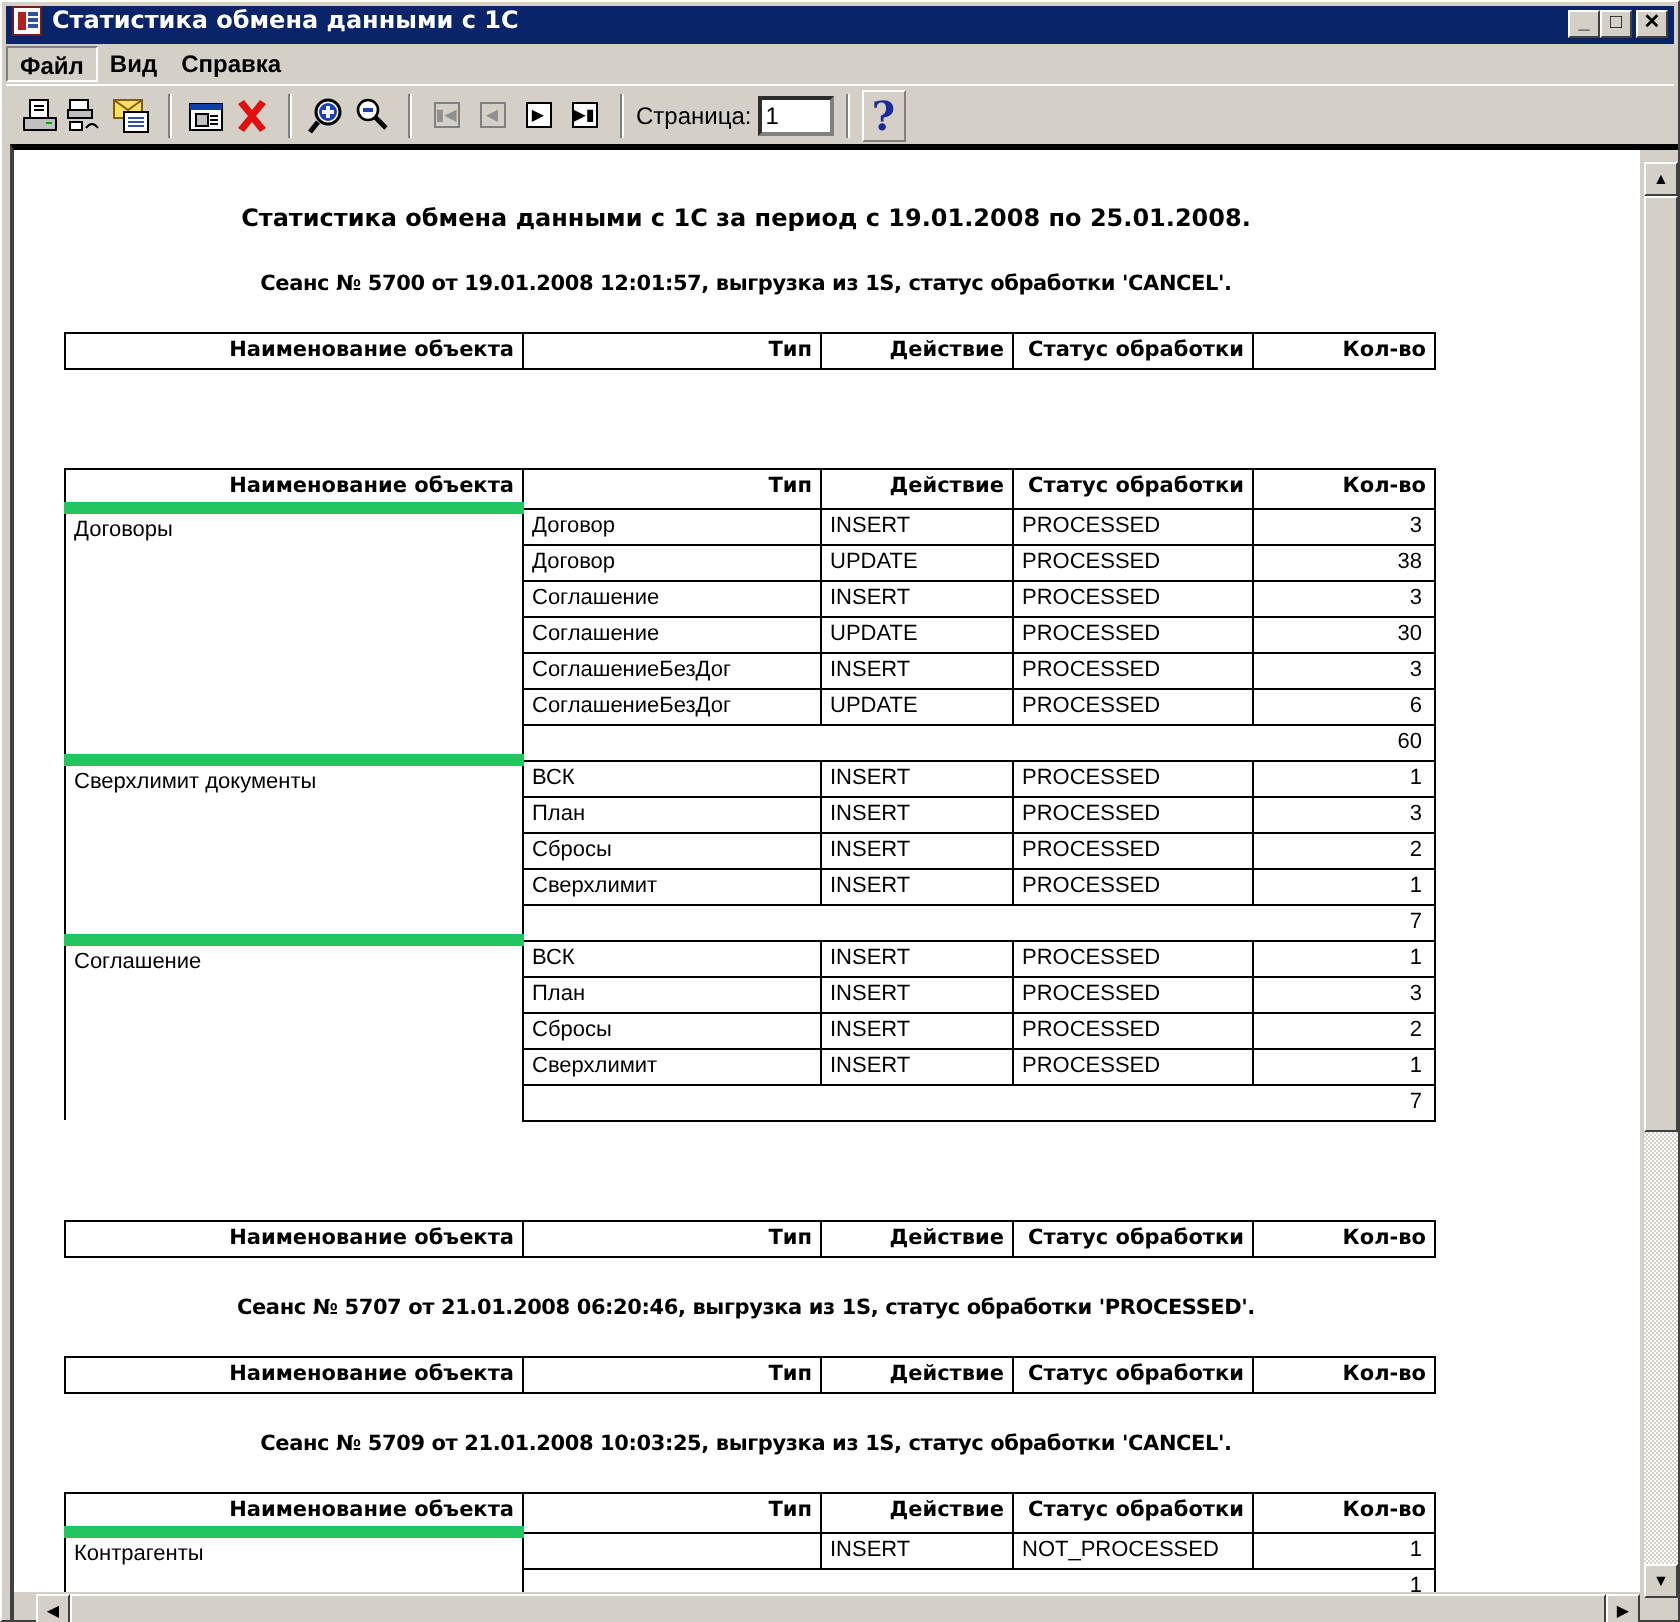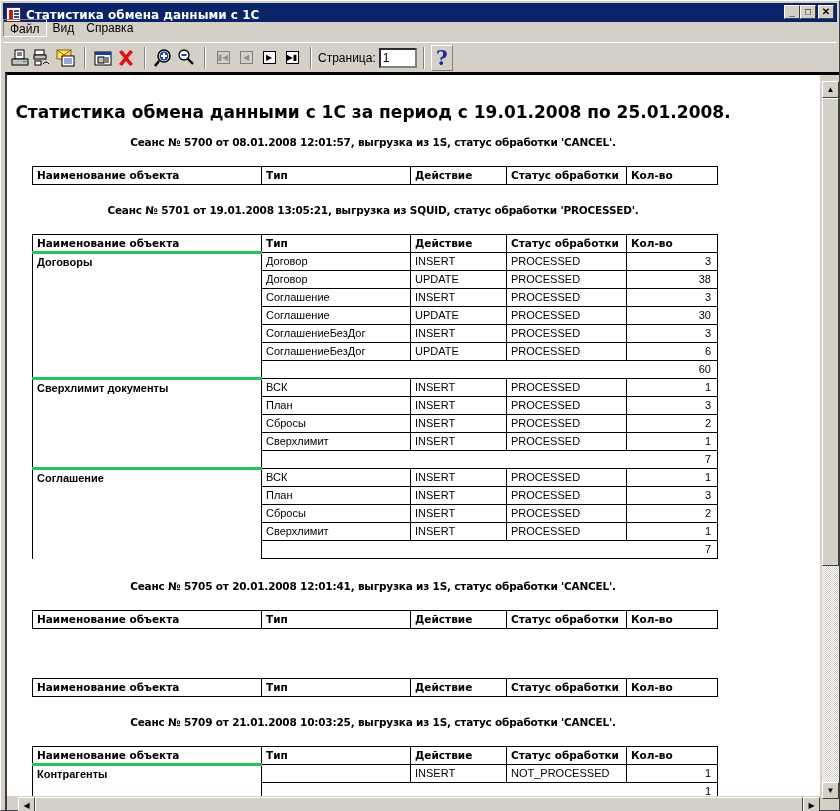--- a/index.html
+++ b/index.html
@@ -1,50 +1,50 @@
 <!DOCTYPE html>
 <html><head>
 <meta charset="utf-8">
 <style>
   * { box-sizing: border-box; margin: 0; padding: 0; }
   html, body { width: 840px; height: 811px; overflow: hidden; background: #d4d0c8; font-family: "Liberation Sans", sans-serif; }
   .window { position: absolute; left: 0; top: 0; width: 840px; height: 811px; background: #d4d0c8; border: 1px solid #fff; border-right-color: #404040; border-bottom-color: #404040; }
-  .titlebar { position: absolute; left: 2px; top: 2px; width: 834px; height: 19px; background: #0a246a; color: #fff; font-weight: bold; font-size: 12px; display: flex; align-items: flex-end; padding-left: 3px; }
+  .titlebar { position: absolute; left: 2px; top: 2px; width: 834px; height: 19px; background: #0a246a; color: #fff; font-weight: bold; font-size: 12px; display: flex; align-items: flex-start; padding-left: 3px; }
   .titlebar .app-icon { width: 15px; height: 15px; margin-right: 5px; background: #fff; border: 1px solid #7a1a1a; position: relative; }
   .titlebar .app-icon::before { content: ""; position: absolute; left: 2px; top: 2px; width: 4px; height: 9px; background: #b02020; }
   .titlebar .app-icon::after { content: ""; position: absolute; left: 7px; top: 2px; width: 5px; height: 9px; background: repeating-linear-gradient(#3050a0 0 2px, #fff 2px 3px); }
   .titlebar .title-text { font-family: "DejaVu Sans", sans-serif; font-size: 12px; }
   .win-btns { position: absolute; right: 3px; top: 2px; display: flex; gap: 0; }
   .win-btn { width: 16px; height: 14px; background: #d4d0c8; border: 1px solid; border-color: #fff #404040 #404040 #fff; font-size: 10px; color: #000; display: flex; align-items: center; justify-content: center; font-weight: bold; line-height: 1; margin-left: 0; }
   .win-btn.close { margin-left: 2px; }
-  .menubar { position: absolute; left: 2px; top: 22px; width: 834px; height: 14px; display: flex; align-items: flex-end; font-size: 12px; }
+  .menubar { position: absolute; left: 2px; top: 22px; width: 834px; height: 14px; display: flex; align-items: flex-start; font-size: 12px; font-weight: bold; }
   .menu-item { padding: 1px 6px; height: 18px; line-height: 16px; }
   .menu-item.active { border: 1px solid; border-color: #808080 #fff #fff #808080; }
   .toolbar { position: absolute; left: 2px; top: 41px; width: 834px; height: 30px; border-top: 1px solid #fff; display: flex; align-items: center; padding-left: 6px; }
   .tb-btn { width: 22px; height: 22px; display: flex; align-items: center; justify-content: center; margin-right: 1px; position: relative; }
   .tb-sep { width: 2px; height: 22px; border-left: 1px solid #808080; border-right: 1px solid #fff; margin: 0 6px; }
   .page-label { font-size: 12px; margin-right: 3px; }
   .page-input { width: 38px; height: 20px; background: #fff; border: 2px inset #808080; font-size: 12px; padding-left: 2px; font-family: "Liberation Sans", sans-serif; }
   .help-btn { width: 22px; height: 26px; border: 1px solid; border-color: #fff #808080 #808080 #fff; display: flex; align-items: center; justify-content: center; color: #1a2a9a; font-weight: bold; font-size: 20px; font-family: "DejaVu Serif", serif; }
   .nav-box { width: 13px; height: 13px; border: 1px solid #808080; background: #d4d0c8; display: flex; align-items: center; justify-content: center; font-size: 8px; color: #909090; }
   .nav-box.enabled { background: #fff; border-color: #000; color: #000; }
   .content-frame { position: absolute; left: 4px; top: 71px; width: 834px; height: 740px; border-top: 3px solid #000; border-left: 2px solid #404040; }
   .doc { position: absolute; left: 0; top: 0; width: 813px; height: 721px; background: #fff; overflow: hidden; }
   .vscroll { position: absolute; left: 815px; top: 6px; width: 17px; height: 718px; background: repeating-conic-gradient(#d4d0c8 0 25%, #fff 0 50%) 0 0/2px 2px; }
   .sb-btn { position: absolute; width: 17px; height: 17px; background: #d4d0c8; border: 1px solid; border-color: #fff #404040 #404040 #fff; display: flex; align-items: center; justify-content: center; font-size: 8px; color: #000; }
   .thumb { position: absolute; left: 0; top: 17px; width: 17px; height: 468px; background: #d4d0c8; border: 1px solid; border-color: #fff #404040 #404040 #fff; }
   .hscroll { position: absolute; left: 11px; top: 722px; width: 802px; height: 17px; background: #d4d0c8; }
   .hscroll .thumb-h { position: absolute; left: 17px; top: 0; width: 768px; height: 17px; background: #d4d0c8; border: 1px solid; border-color: #fff #404040 #404040 #fff; }
-  .report-title { position: absolute; left: 0; width: 732px; top: 27px; text-align: center; font-weight: bold; font-size: 17px; font-family: "DejaVu Sans", sans-serif; }
+  .report-title { position: absolute; left: 0; width: 732px; top: 27px; text-align: center; font-weight: bold; font-size: 12px; font-family: "DejaVu Sans", sans-serif; }
   .session { position: absolute; left: 0; width: 732px; text-align: center; font-weight: bold; font-size: 10.5px; font-family: "DejaVu Sans", sans-serif; letter-spacing: -0.2px; }
   table { position: absolute; left: 25px; border-collapse: collapse; font-size: 11px; table-layout: fixed; width: 685px; }
   td, th { border: 1px solid #000; height: 18px; padding: 0 4px; white-space: nowrap; overflow: hidden; vertical-align: top; line-height: 16px; }
-  th { font-weight: bold; text-align: left; font-family: "DejaVu Sans", sans-serif; font-size: 10.5px; margin-top: 23px; }
+  th { font-weight: bold; text-align: right; font-family: "DejaVu Sans", sans-serif; font-size: 10.5px; margin-top: 23px; }
   td.num { text-align: right; padding-right: 6px; }
-  td.group { border-bottom: none; border-top: 3px solid #22c55e; font-weight: bold; }
+  td.group { border-bottom: none; border-top: 6px solid #22c55e; }
   td.blank { border-left: none; border-right: none; border-bottom: 1px solid #000; }
   td.blank-first { border-right: none; }
 </style>
 </head>
 <body>
 
 <div class="window">
 
   <div class="titlebar">
     <span class="app-icon"></span>
@@ -149,41 +149,40 @@
     <div class="help-btn">
         <span>?</span>
       </div>
   </div>
 
   <div class="content-frame">
     <div class="doc">
 
       <div class="report-title">Статистика обмена данными с 1С за период с 19.01.2008 по 25.01.2008.</div>
 
-      <div class="session" style="top:61px">Сеанс № 5700 от 08.01.2008 12:01:57, выгрузка из 1S, статус обработки 'CANCEL'.</div>
+      <div class="session" style="top:61px">Сеанс № 5700 от 19.01.2008 12:01:57, выгрузка из 1S, статус обработки 'CANCEL'.</div>
       <table style="top:91px">
         <colgroup>
             <col style="width:229px">
             <col style="width:149px">
             <col style="width:96px">
             <col style="width:120px">
             <col style="width:91px">
           </colgroup>
         <tbody>
             <tr>
           <th>Наименование объекта</th>
           <th>Тип</th>
           <th>Действие</th>
           <th>Статус обработки</th>
           <th>Кол-во</th>
         </tr>
       </tbody>
         </table>
 
-      <div class="session" style="top:129px">Сеанс № 5701 от 19.01.2008 13:05:21, выгрузка из SQUID, статус обработки 'PROCESSED'.</div>
       <table style="top:159px">
         <colgroup>
             <col style="width:229px">
             <col style="width:149px">
             <col style="width:96px">
             <col style="width:120px">
             <col style="width:91px">
           </colgroup>
         <tbody>
             <tr>
@@ -297,40 +296,40 @@
         </tr>
         <tr>
           <td style="border-left:none;border-right:none"></td>
           <td class="blank"></td>
           <td class="blank"></td>
           <td class="num" style="border-left:none">7</td>
         </tr>
       </tbody>
         </table>
 
-      <div class="session" style="top:505px">Сеанс № 5705 от 20.01.2008 12:01:41, выгрузка из 1S, статус обработки 'CANCEL'.</div>
       <table style="top:535px">
         <colgroup>
             <col style="width:229px">
             <col style="width:149px">
             <col style="width:96px">
             <col style="width:120px">
             <col style="width:91px">
           </colgroup>
         <tbody>
             <tr>
           <th>Наименование объекта</th>
           <th>Тип</th>
           <th>Действие</th>
           <th>Статус обработки</th>
           <th>Кол-во</th>
         </tr>
       </tbody>
         </table>
 
+      <div class="session" style="top:573px">Сеанс № 5707 от 21.01.2008 06:20:46, выгрузка из 1S, статус обработки 'PROCESSED'.</div>
       <table style="top:603px">
         <colgroup>
             <col style="width:229px">
             <col style="width:149px">
             <col style="width:96px">
             <col style="width:120px">
             <col style="width:91px">
           </colgroup>
         <tbody>
             <tr>

